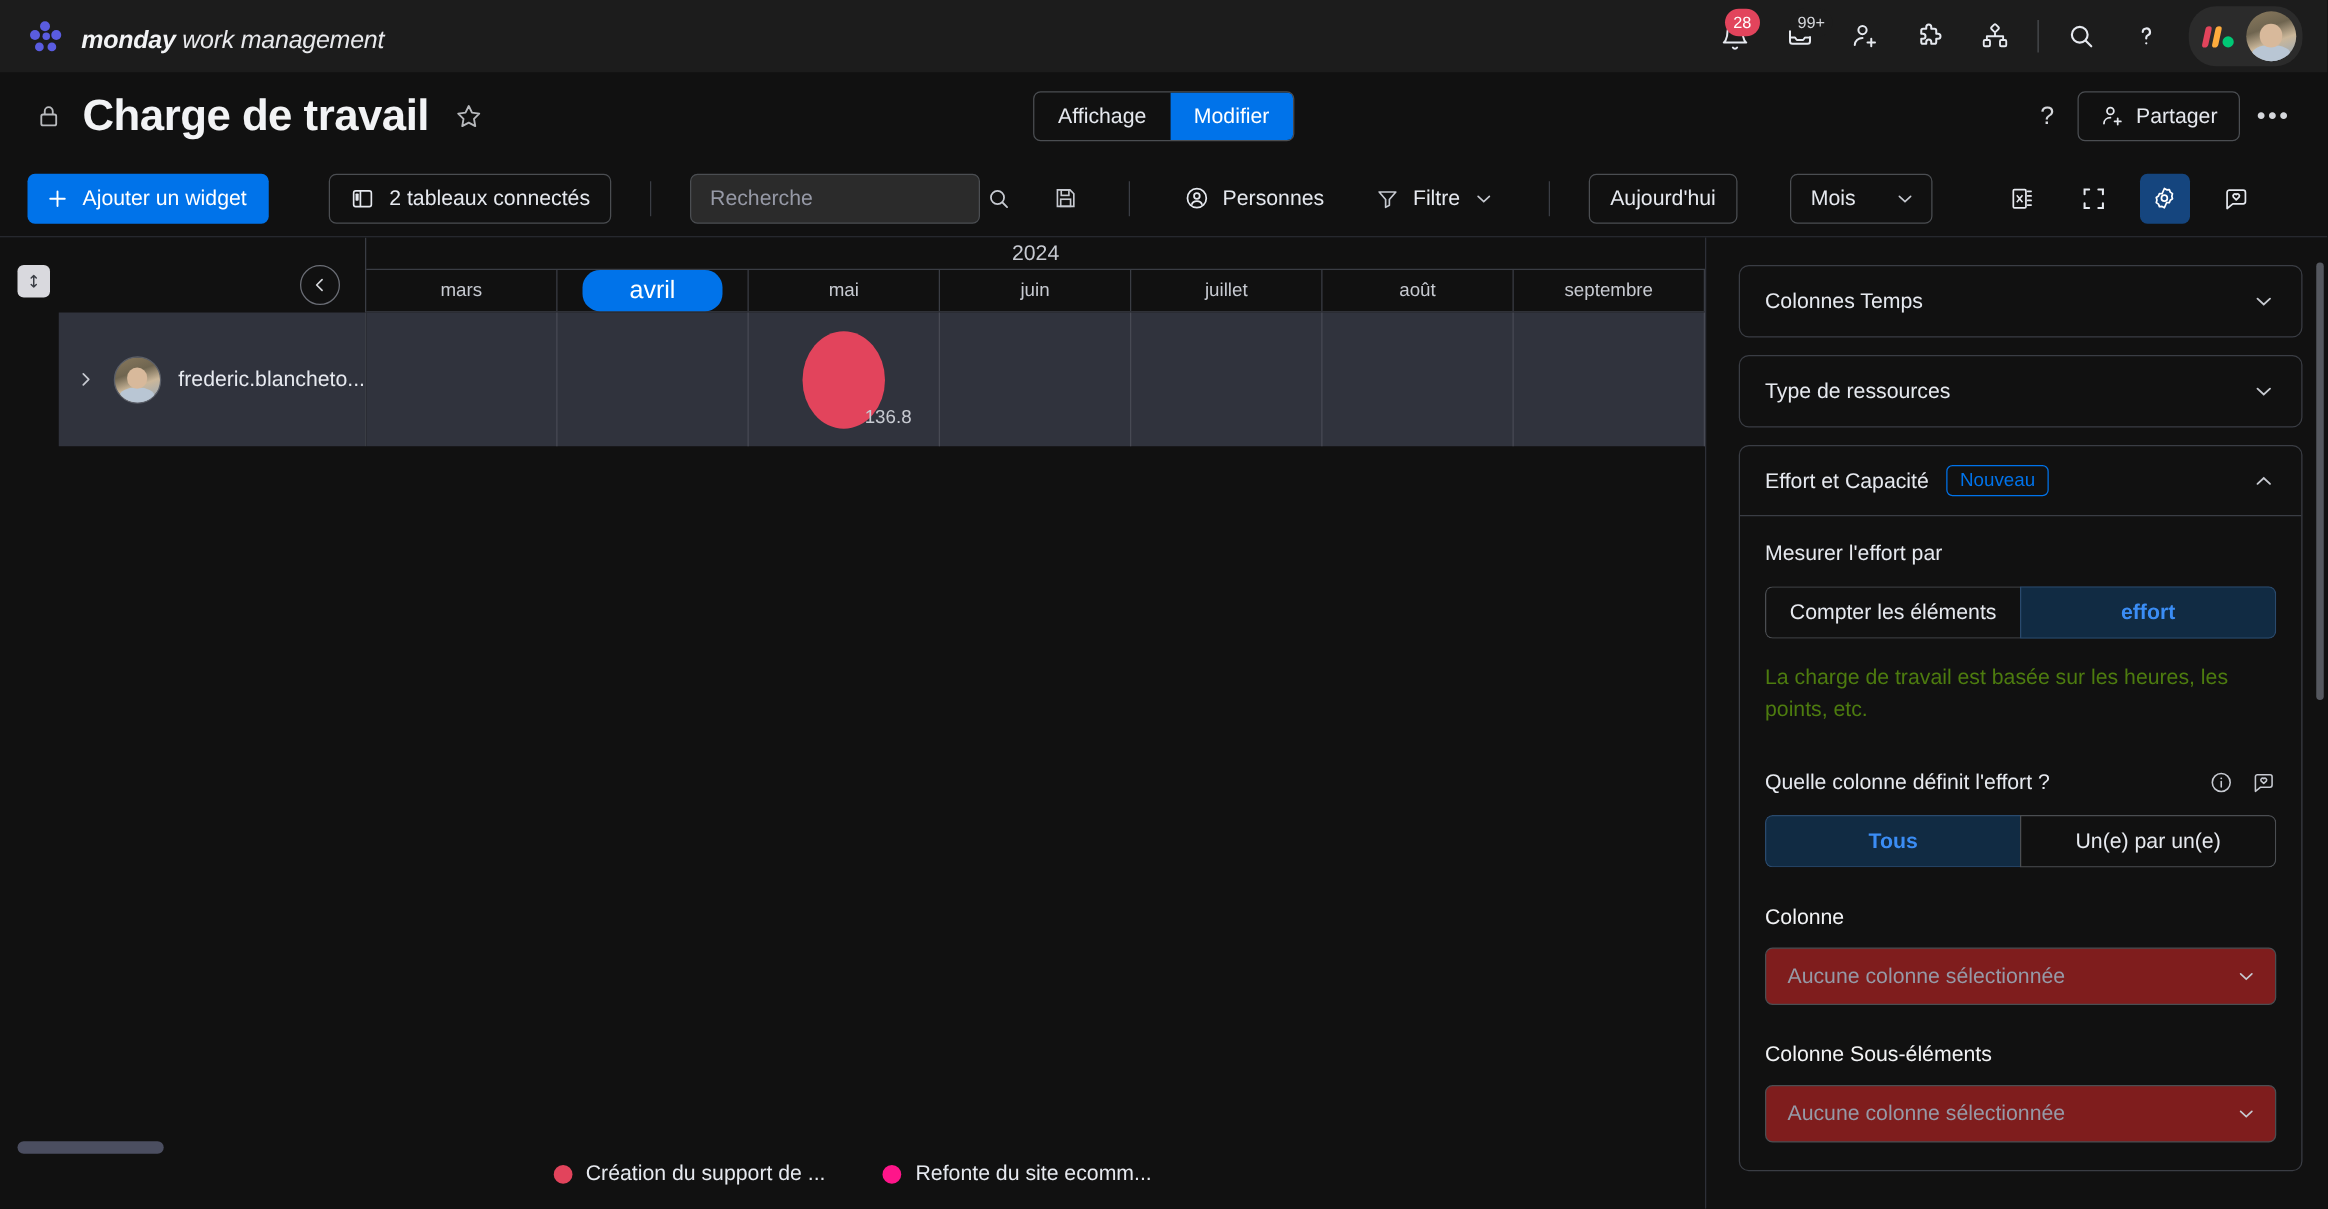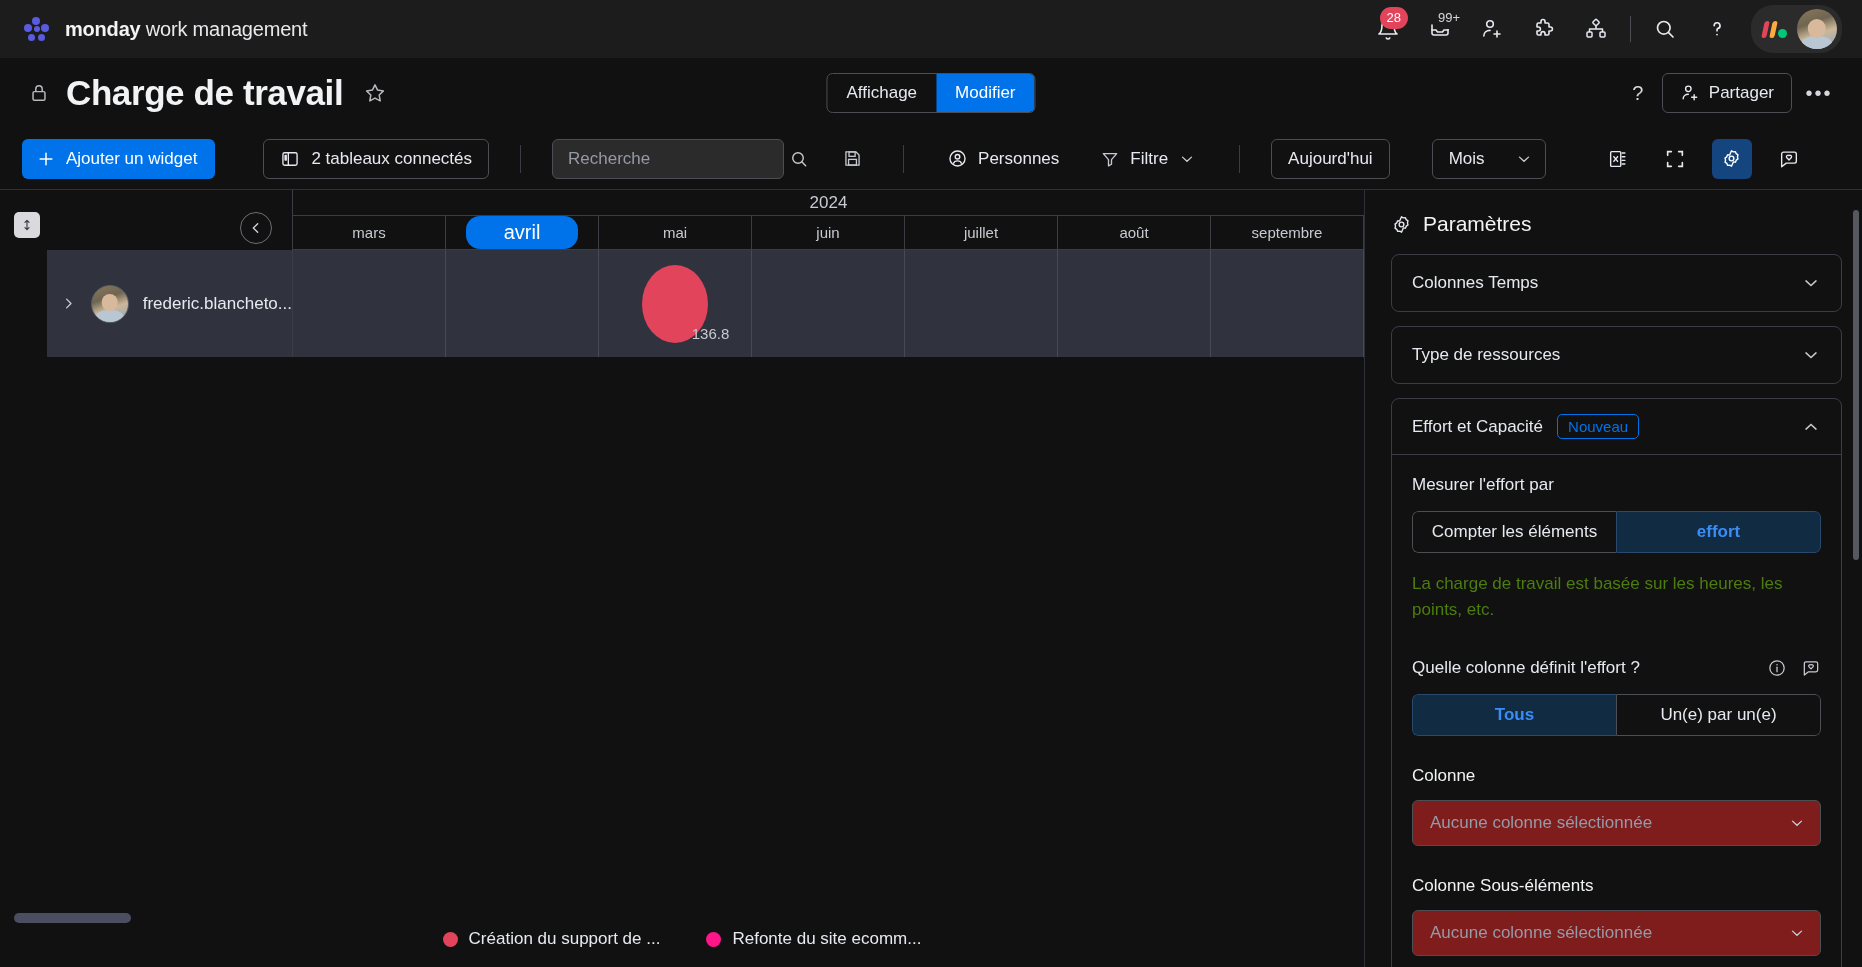--- a/index.html
+++ b/index.html
@@ -12,21 +12,21 @@
   }
 
   
   .topbar {
     height: 58px; width: 100%;
     background: #1c1c1c;
     display: flex; align-items: center;
     padding: 0 20px 0 22px;
     position: relative;
   }
-  .brand { display: flex; align-items: center; gap: 13px; }
+  .brand { display: flex; align-items: flex-end; gap: 13px; font-style: italic; }
   .brand-logo { width: 30px; height: 30px; position: relative; }
   .brand-logo i {
     position: absolute; background: #5a5ce0; border-radius: 50%;
   }
   .brand-text { font-size: 20px; letter-spacing: -0.2px; color: #f2f3f5; }
   .brand-text b { font-weight: 700; }
   .brand-text span { font-weight: 400; color: #e8e9ec; }
 
   .top-right { margin-left: auto; display: flex; align-items: center; gap: 0px; }
   .tr-btn {
@@ -621,29 +621,20 @@
         <span>Création du support de ...</span>
       </div>
       <div class="legend-item">
         <span class="legend-dot" style="background:#ff158a"></span>
         <span>Refonte du site ecomm...</span>
       </div>
     </div>
   </div>
 
   <div class="panel">
-    <div class="panel-title">
-      <span>
-        <svg width="21" height="21" viewBox="0 0 24 24" fill="none" stroke="#e6e9ef" stroke-width="1.6" stroke-linejoin="round">
-          <path d="M12 3.2l2.1 1.2 2.4-.2.9 2.3 2 1.4-.6 2.3.6 2.3-2 1.4-.9 2.3-2.4-.2L12 20.8l-2.1-1.2-2.4.2-.9-2.3-2-1.4.6-2.3-.6-2.3 2-1.4.9-2.3 2.4.2z"></path>
-          <circle cx="12" cy="12" r="2.7"></circle>
-        </svg>
-      </span>
-      <span>Paramètres</span>
-    </div>
 
     <div class="acc">
       <div class="acc-head">
         <span>Colonnes Temps</span>
         <span class="acc-chev">
           <svg width="20" height="20" viewBox="0 0 24 24" fill="none" stroke="#c7cad1" stroke-width="1.8" stroke-linecap="round">
               <path d="M6 9.5l6 5.5 6-5.5"></path>
             </svg>
         </span>
       </div>

